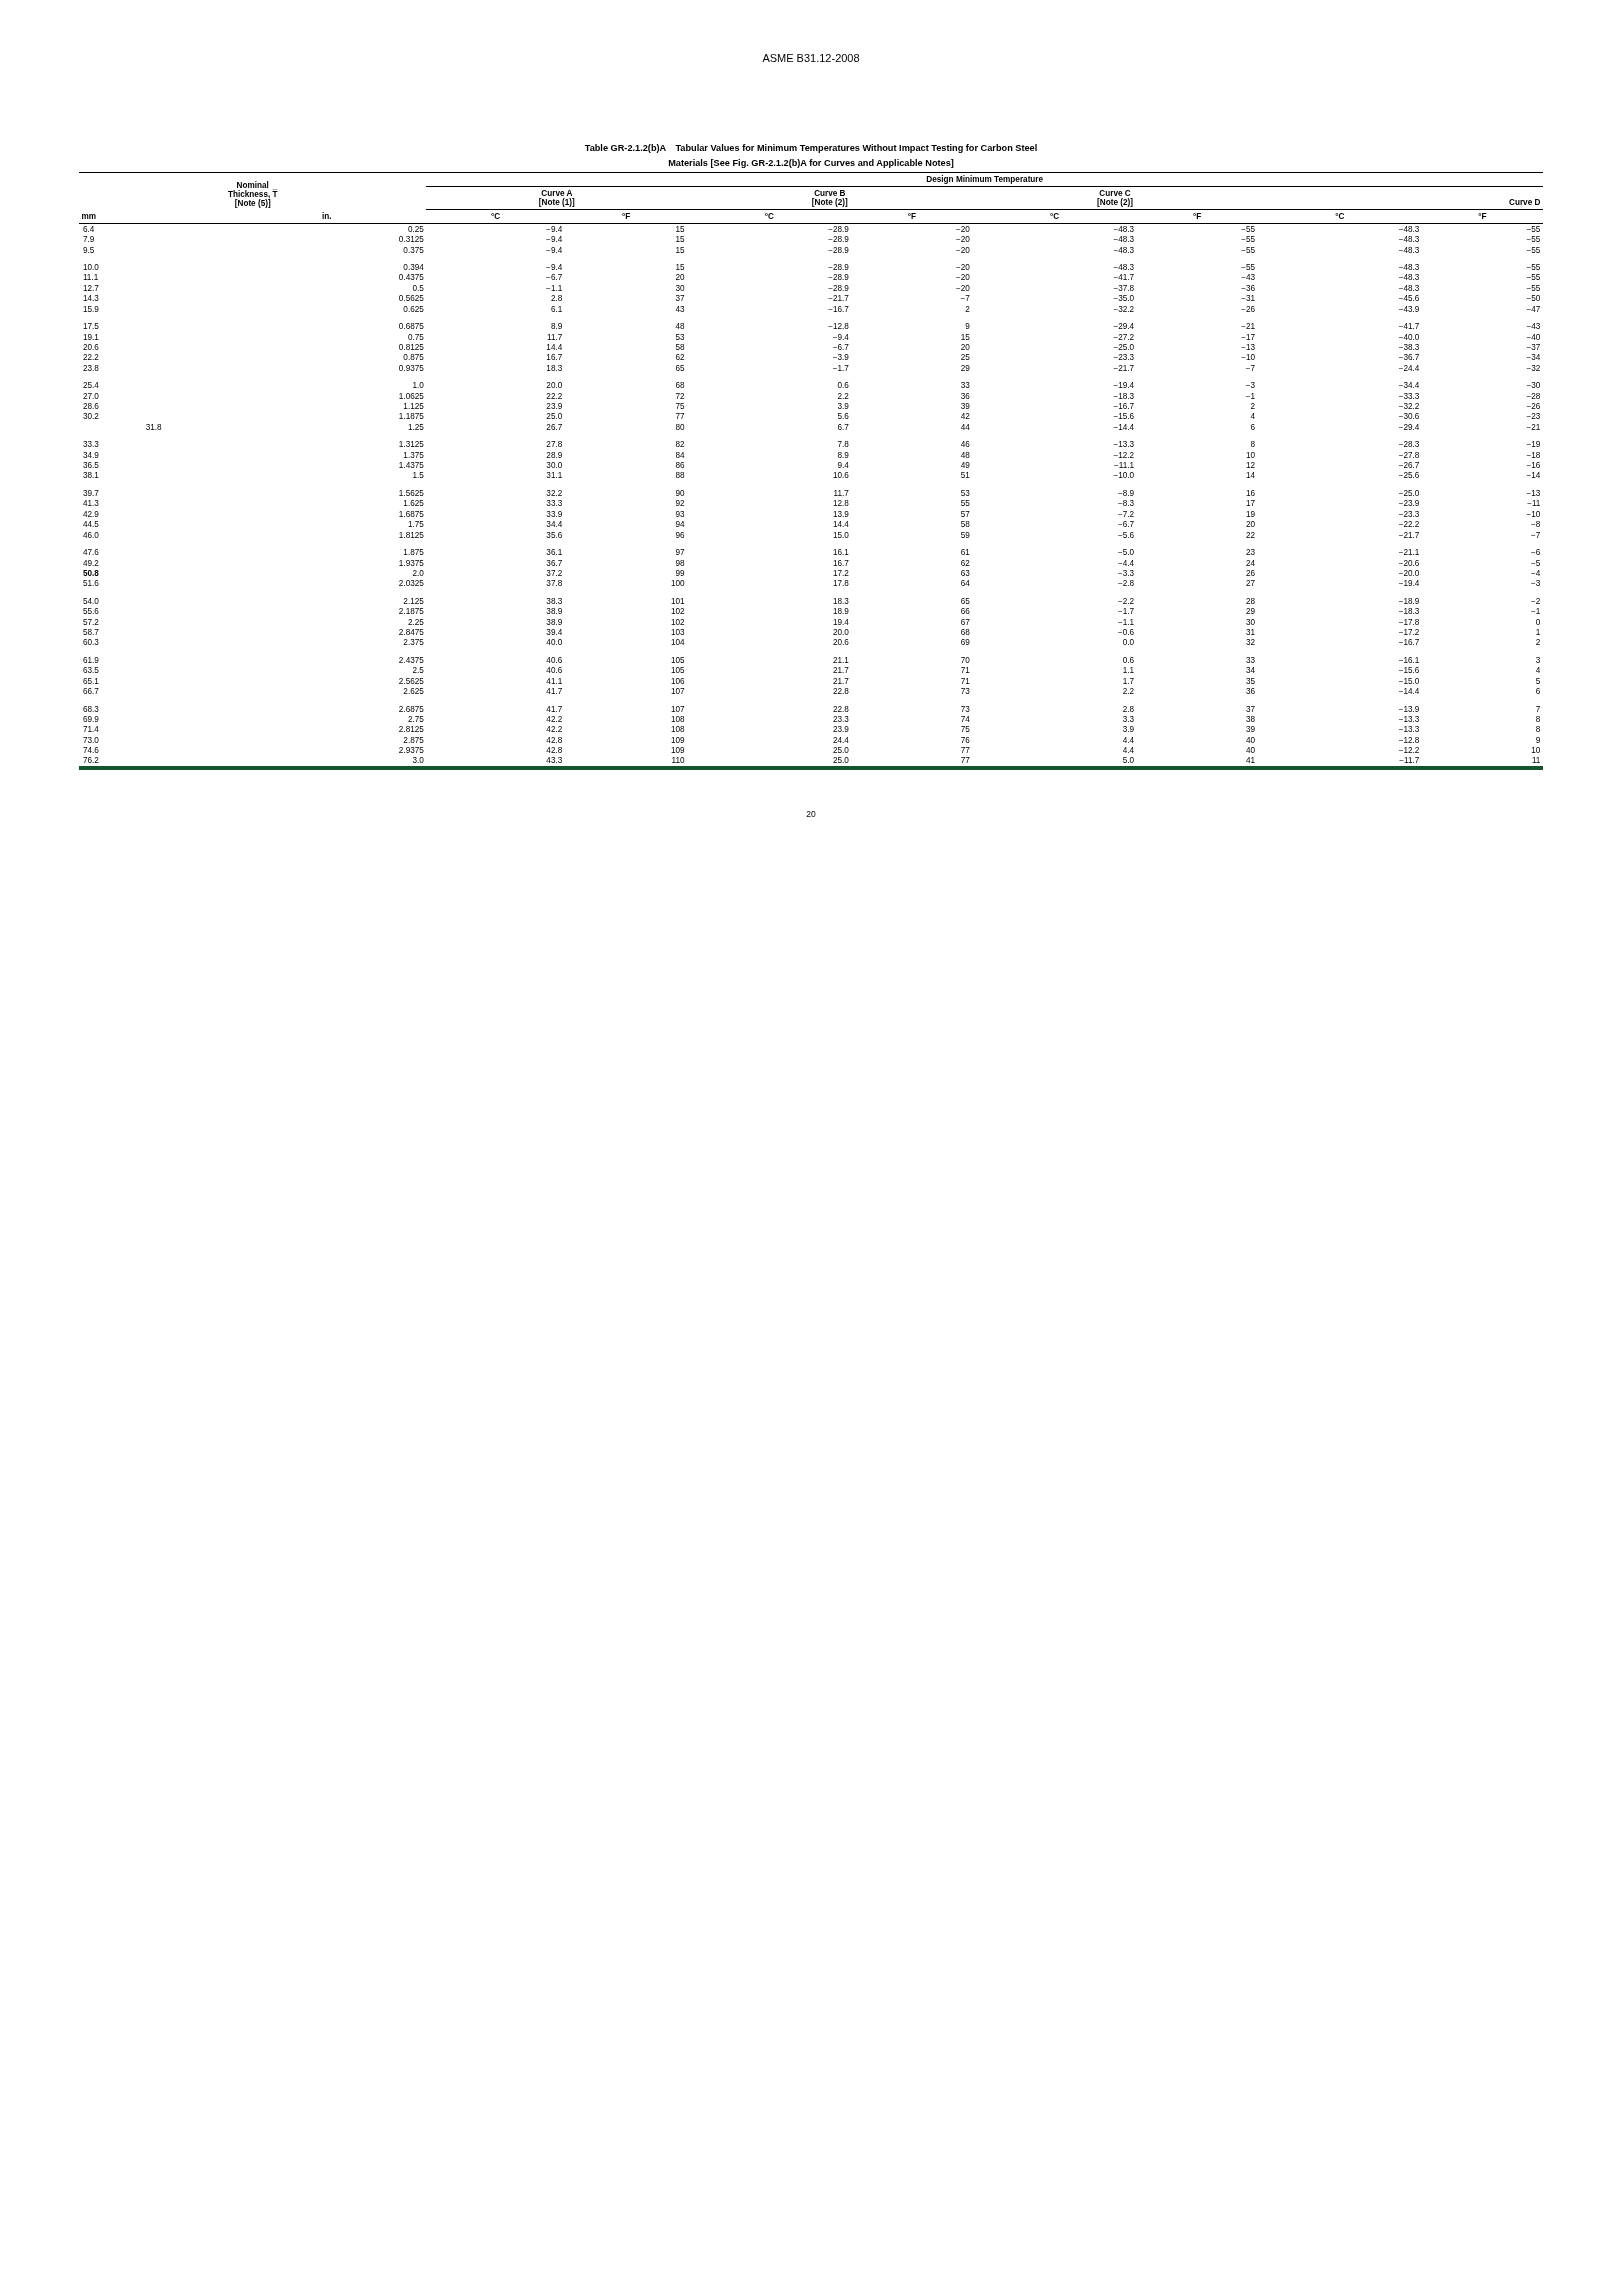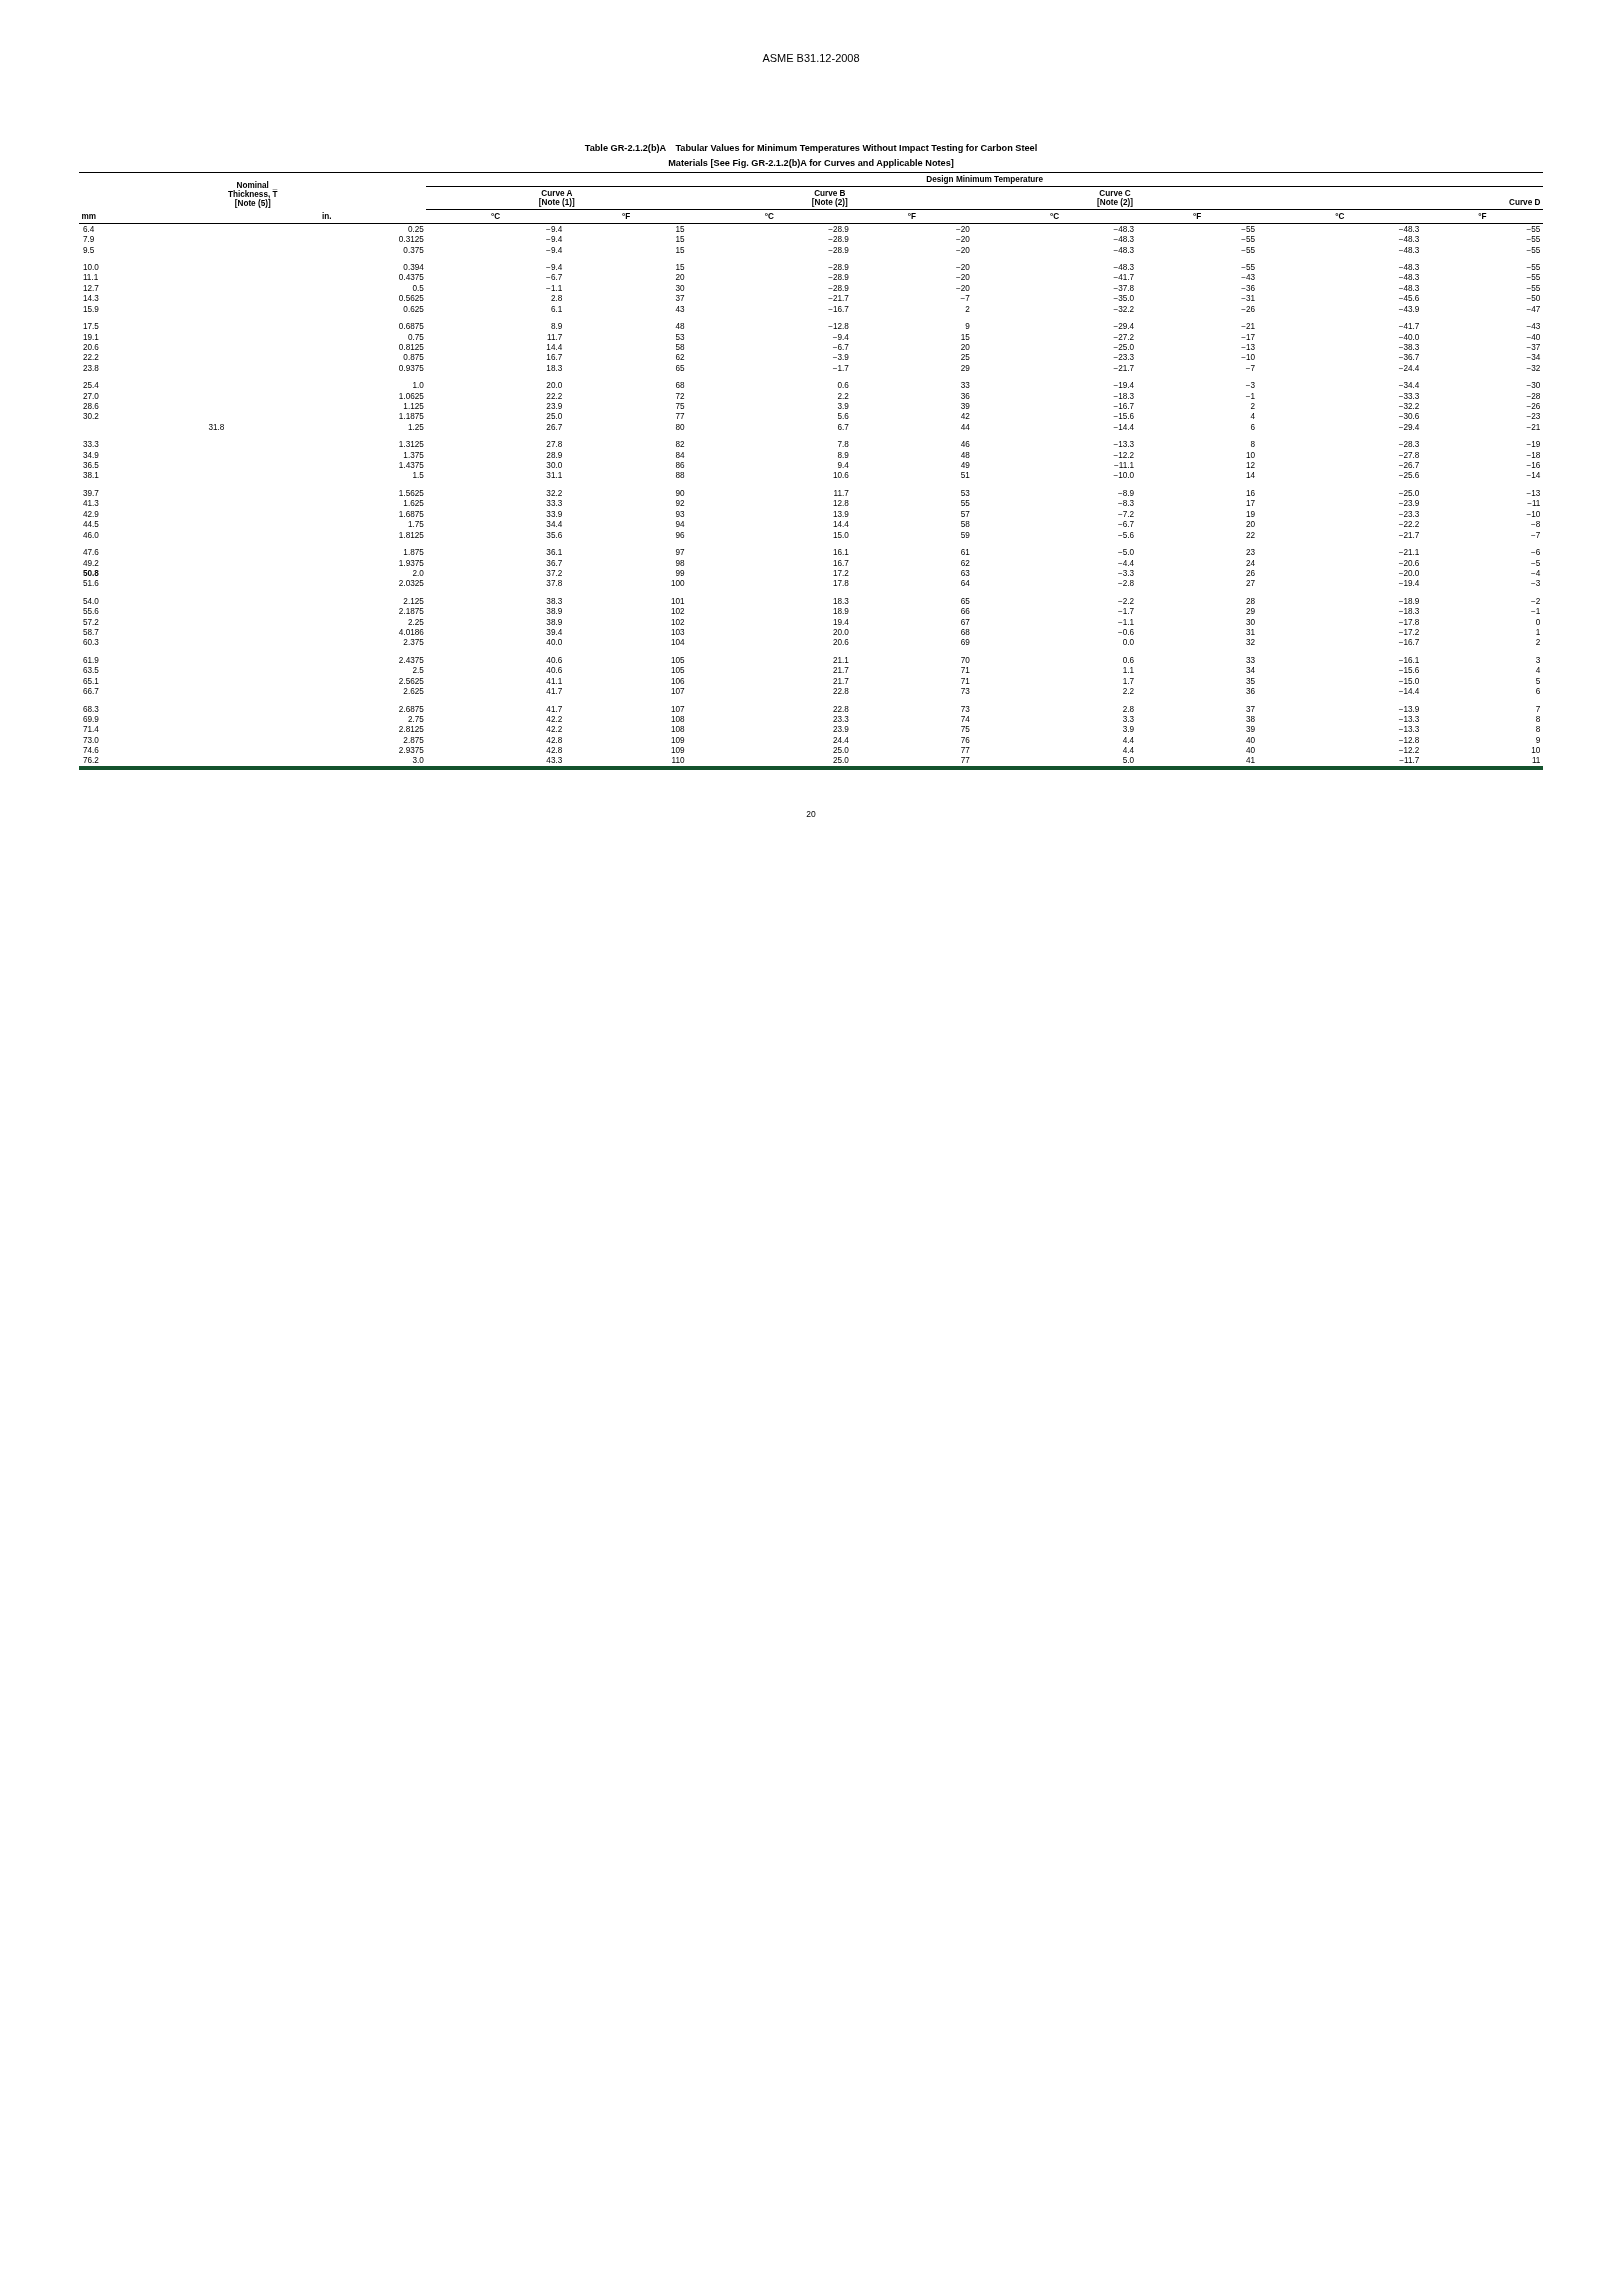--- a/index.html
+++ b/index.html
@@ -306,21 +306,21 @@
         <td>25.0</td>
         <td>77</td>
         <td>5.6</td>
         <td>42</td>
         <td>−15.6</td>
         <td>4</td>
         <td>−30.6</td>
         <td>−23</td>
       </tr>
       <tr>
-        <td style="text-align: right; padding-left: 3.9px;">31.8</td>
+        <td style="text-align: center; padding-left: 3.9px;">31.8</td>
         <td>1.25</td>
         <td>26.7</td>
         <td>80</td>
         <td>6.7</td>
         <td>44</td>
         <td>−14.4</td>
         <td>6</td>
         <td>−29.4</td>
         <td>−21</td>
       </tr>
@@ -511,21 +511,21 @@
         <td>102</td>
         <td>19.4</td>
         <td>67</td>
         <td>−1.1</td>
         <td>30</td>
         <td>−17.8</td>
         <td>0</td>
       </tr>
       <tr>
         <td style="text-align: left; padding-left: 3.9px;">58.7</td>
-        <td>4.0186</td>
+        <td>2.8475</td>
         <td>39.4</td>
         <td>103</td>
         <td>20.0</td>
         <td>68</td>
         <td>−0.6</td>
         <td>31</td>
         <td>−17.2</td>
         <td>1</td>
       </tr>
       <tr>

